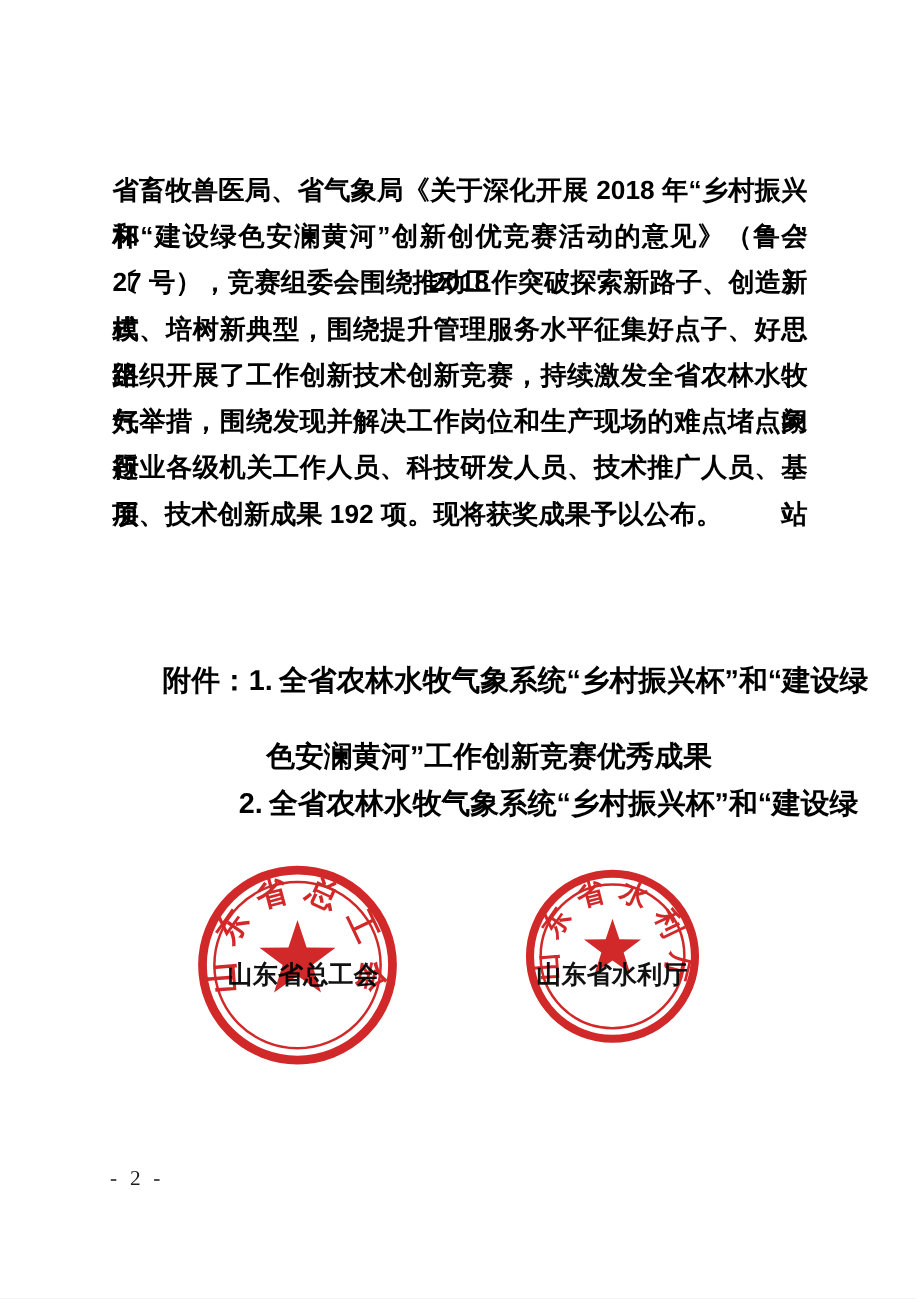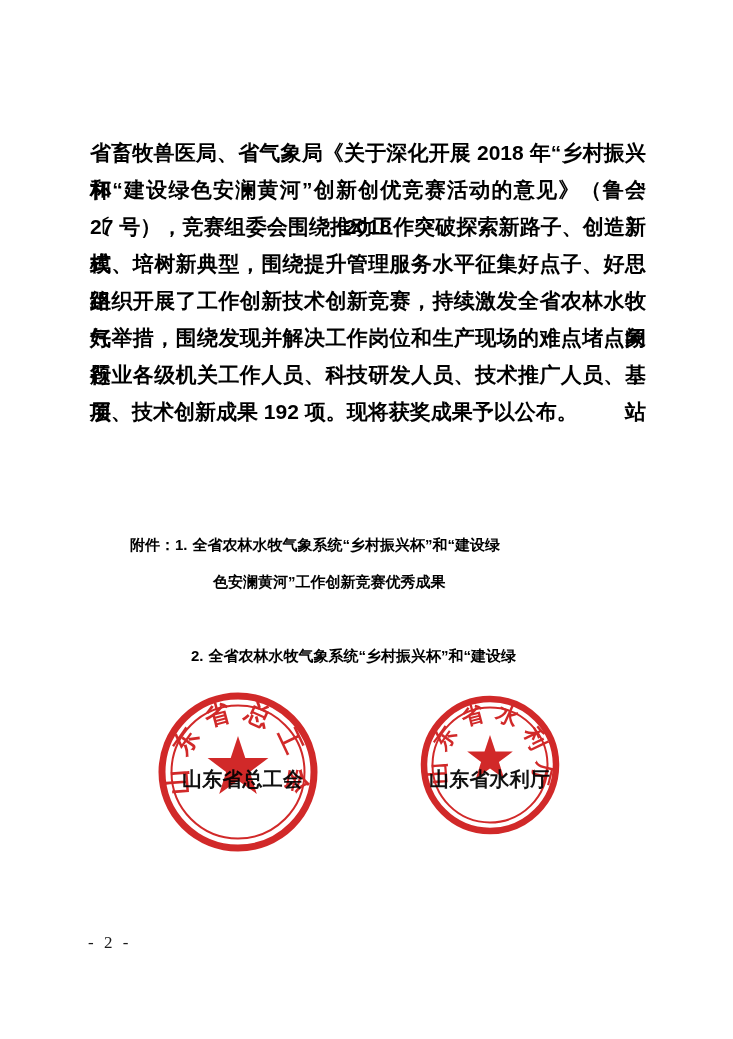--- a/index.html
+++ b/index.html
@@ -18,26 +18,26 @@
   }
   .bline{height:37px;white-space:nowrap;}
   .bline.just{
     white-space:normal;
     text-align:justify;
     text-align-last:justify;
     text-justify:inter-character;
   }
   .attachment{
     position:absolute;left:90px;top:526px;width:580px;
-    font-size:15px;line-height:37px;font-weight:700;
+    font-size:23px;line-height:37px;font-weight:700;
   }
   .att-line{height:37px;white-space:nowrap;}
   .indent-label{padding-left:40px;}
-  .indent-num{padding-left:101px;margin-top:37px;}
-  .indent-cont{padding-left:123px;}
+  .indent-num{padding-left:101px;}
+  .indent-cont{padding-left:123px;margin-top:24px;}
   .att-num{margin-right:5px;}
   .seal-name{
     position:absolute;z-index:1;
     font-size:20px;font-weight:600;letter-spacing:0.2px;
     white-space:nowrap;color:#111;
   }
   .seal{
     position:absolute;z-index:2;
     mix-blend-mode:multiply;
     opacity:.95;

